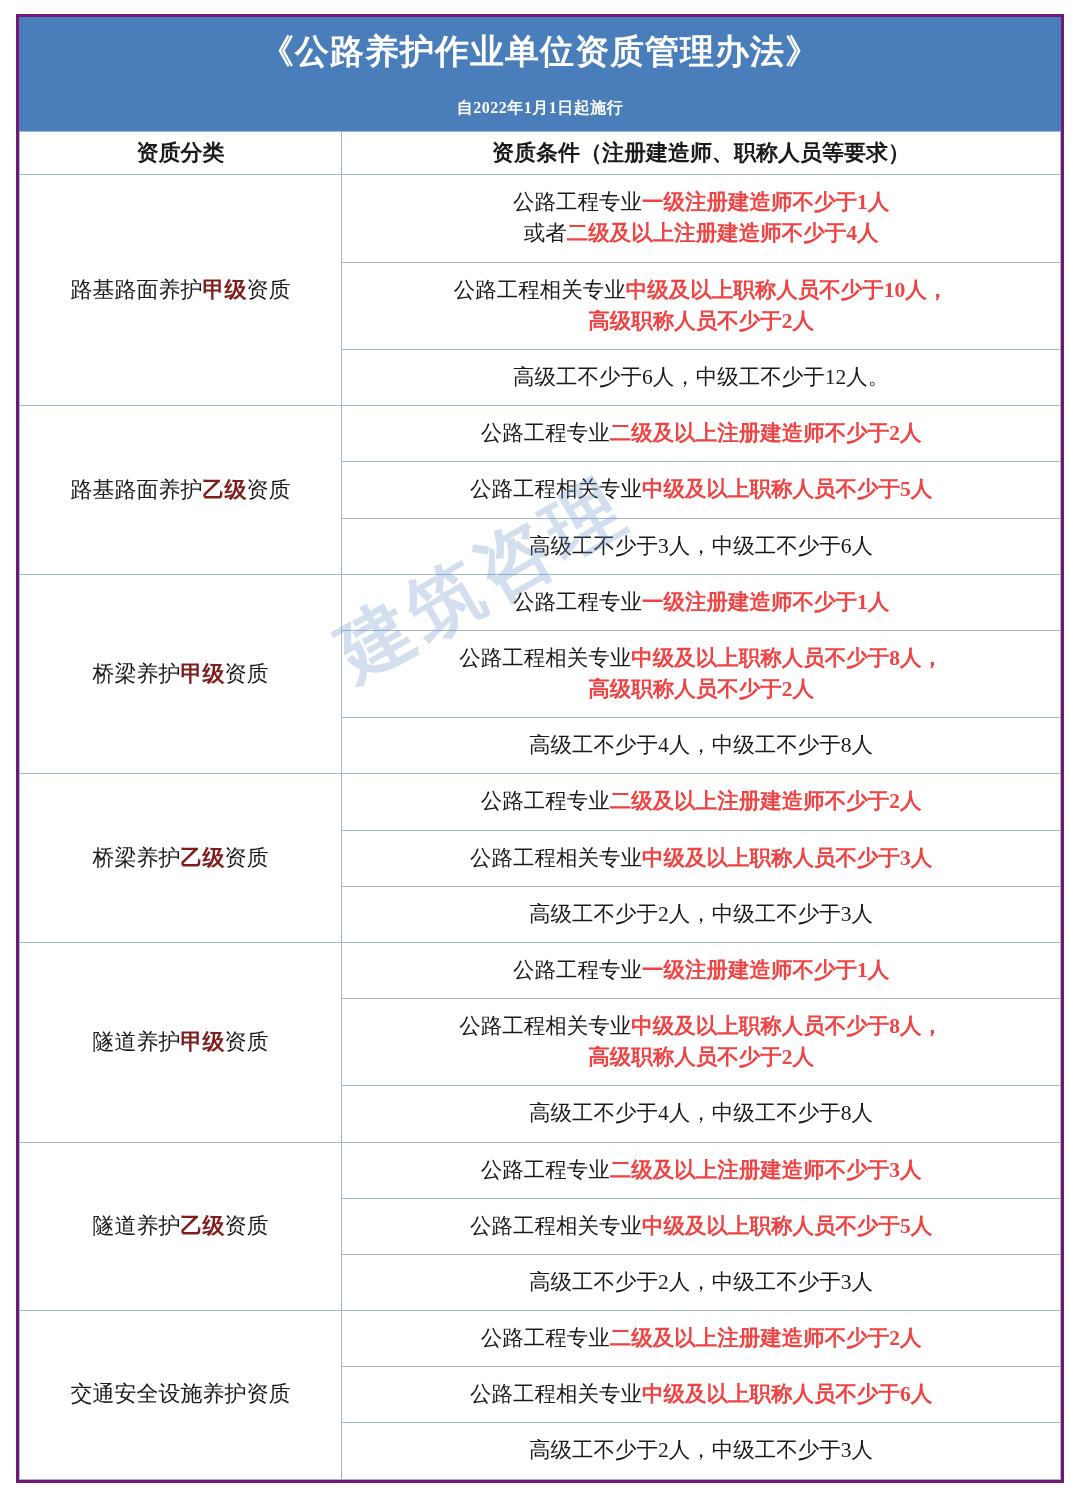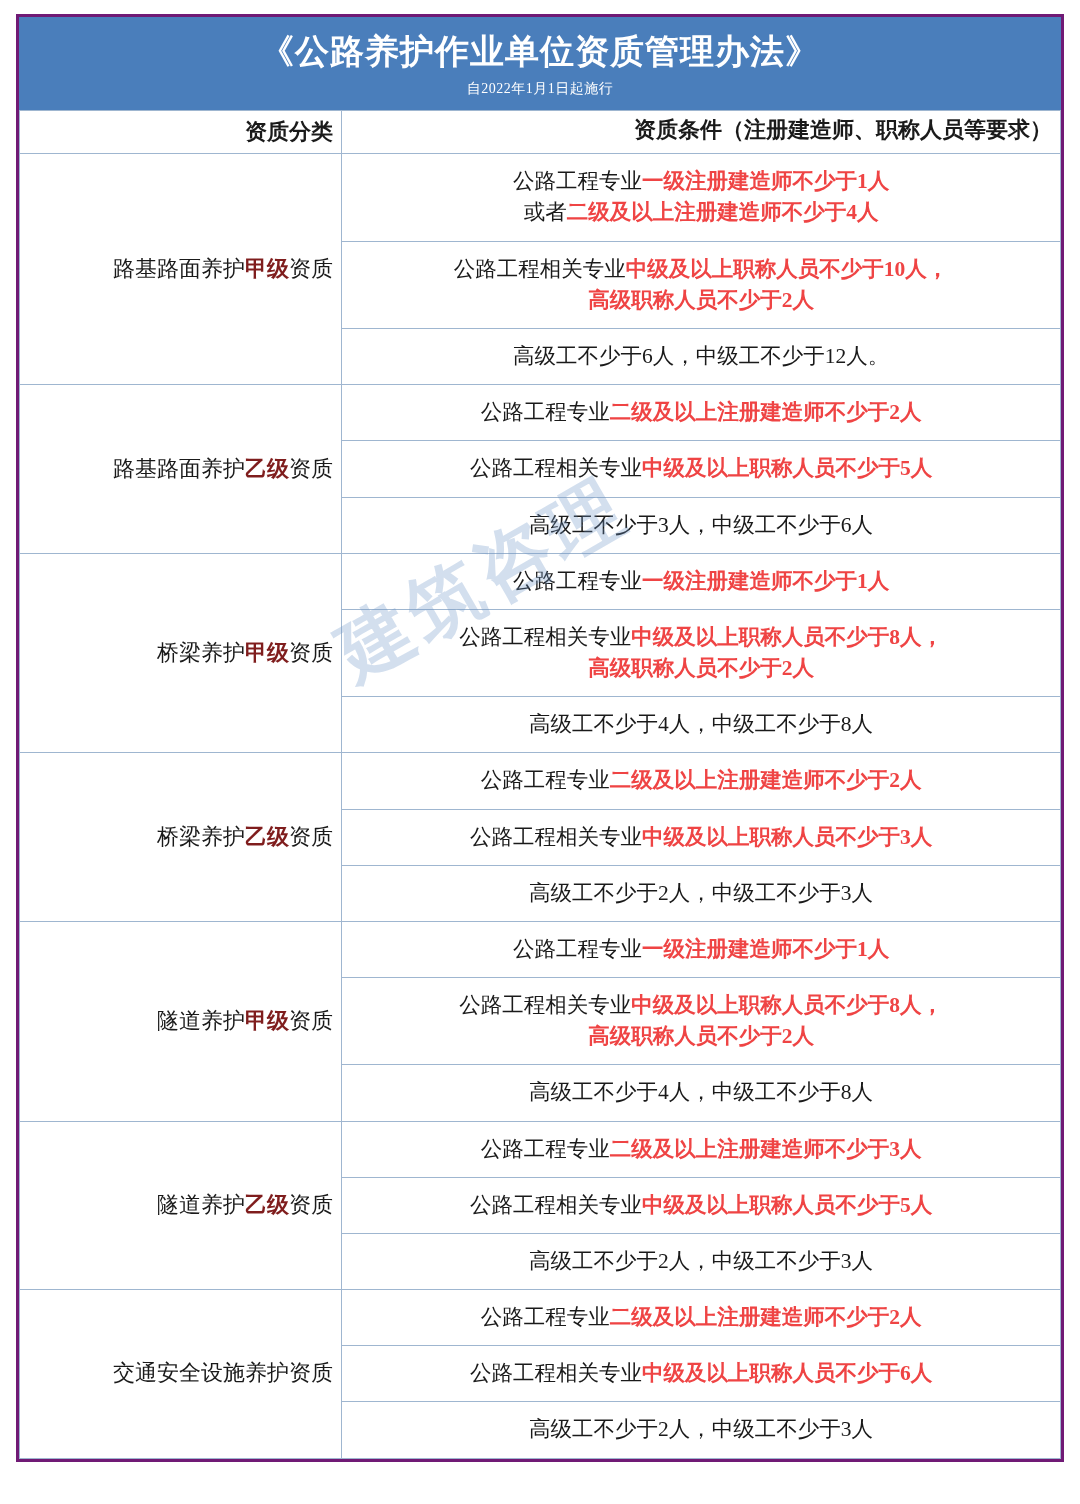--- a/index.html
+++ b/index.html
@@ -35,23 +35,23 @@
     padding: 14px 0 12px 0;
     box-sizing: border-box;
   }
   .header-title {
     font-size: 34px;
     font-weight: bold;
     letter-spacing: 1px;
     line-height: 1.25;
   }
   .header-sub {
-    font-size: 14px;
-    margin-top: 6px;
-    font-weight: normal;
+    font-size: 16px;
+    margin-top: 24px;
+    font-weight: bold;
     letter-spacing: 0.5px;
   }
   
   table.qual {
     border-collapse: collapse;
     width: 100%;
     table-layout: fixed;
   }
   table.qual td, table.qual th {
     border: 1px solid #9fb6d0;
@@ -60,21 +60,21 @@
   .colhead td {
     text-align: center;
     font-size: 26px;
     font-weight: bold;
     padding: 14px 4px;
     color: #1a1a1a;
     background: #ffffff;
   }
   td.catcell {
     width: 322px;
-    text-align: right;
+    text-align: center;
     font-size: 22px;
     color: #1a1a1a;
     vertical-align: middle;
     padding: 6px 8px;
     line-height: 1.4;
   }
   td.condcell {
     text-align: center;
     font-size: 21.5px;
     color: #1a1a1a;
@@ -109,21 +109,21 @@
 
     <div class="header">
       <div class="header-title">《公路养护作业单位资质管理办法》</div>
       <div class="header-sub">自2022年1月1日起施行</div>
     </div>
 
     <table class="qual">
       <tbody id="table-body">
           <tr class="colhead">
             <td class="catcell" style="width: 322px;">资质分类</td>
-            <td class="catcell" style="width: auto; font-family: Liberation Mono, monospace;">资质条件（注册建造师、职称人员等要求）</td>
+            <td class="catcell" style="width: auto;">资质条件（注册建造师、职称人员等要求）</td>
           </tr>
           <tr>
             <td class="catcell" rowspan="3"><span>路基路面养护</span><span class="blue">甲级</span><span>资质</span></td>
             <td class="condcell">
               <span class="nowrapline"><span>公路工程专业</span><span class="red">一级注册建造师不少于1人</span></span>
               <span class="nowrapline"><span>或者</span><span class="red">二级及以上注册建造师不少于4人</span></span>
             </td>
           </tr>
           <tr>
             <td class="condcell">

